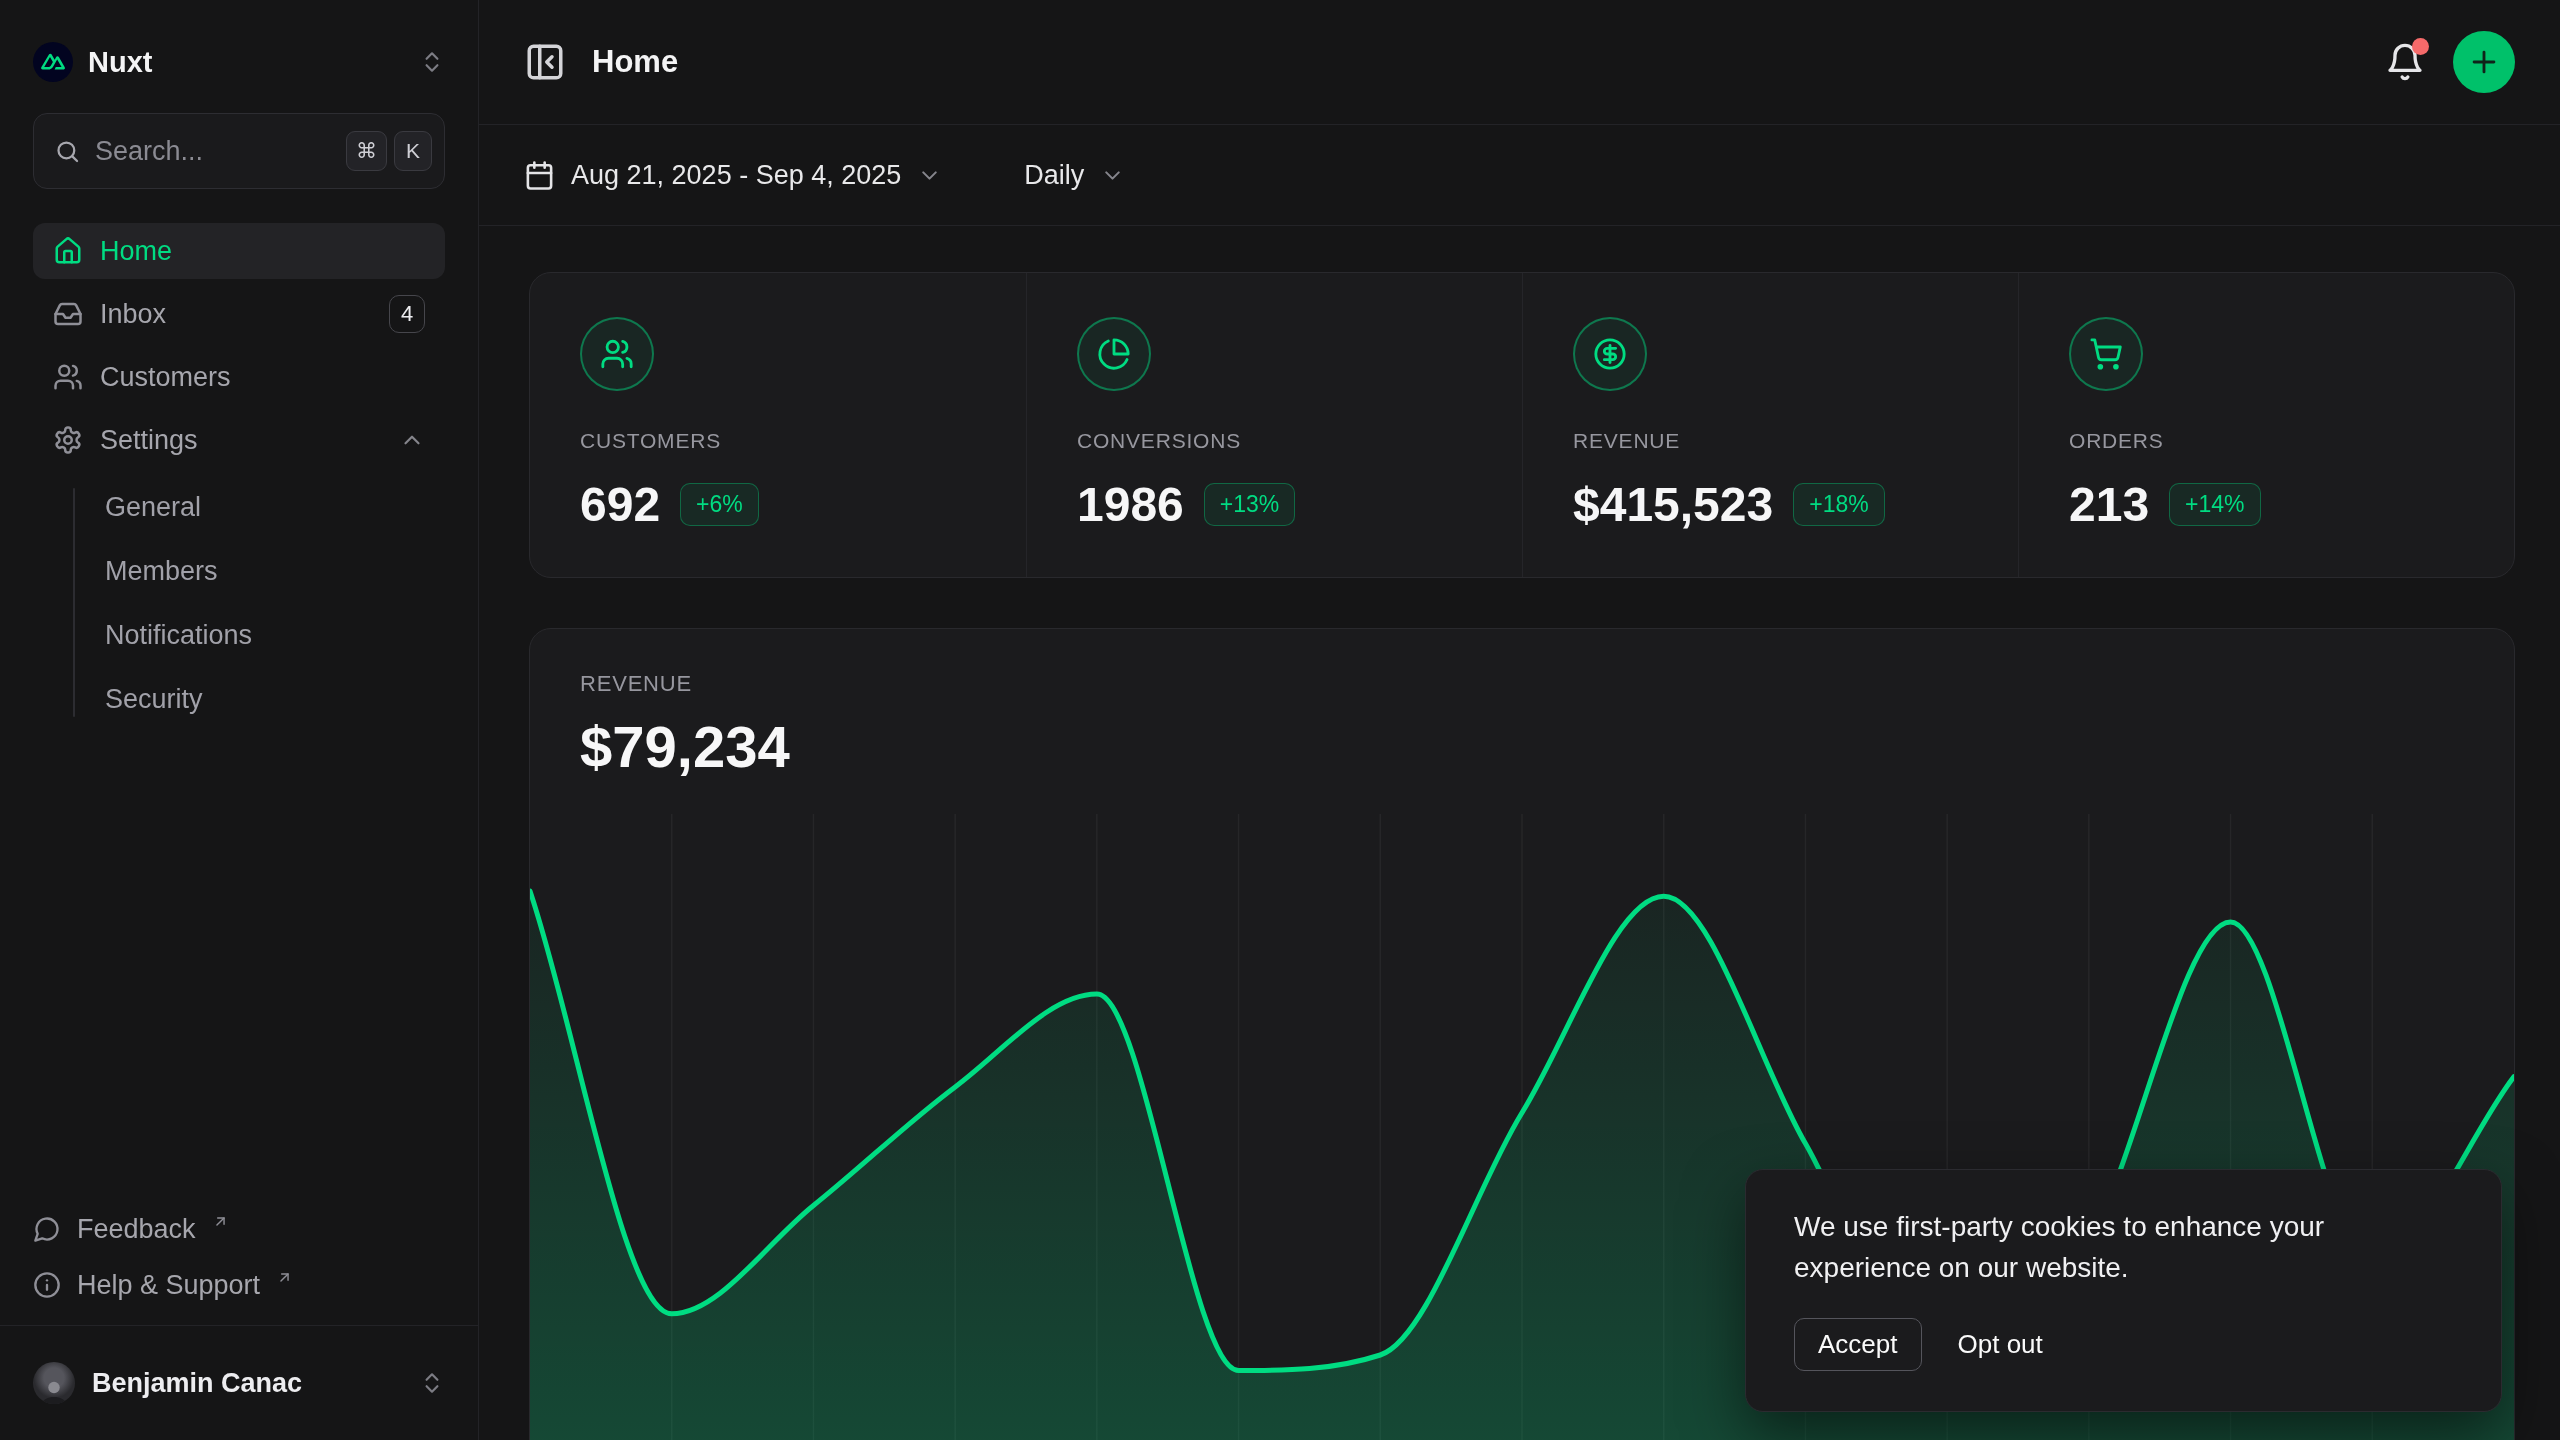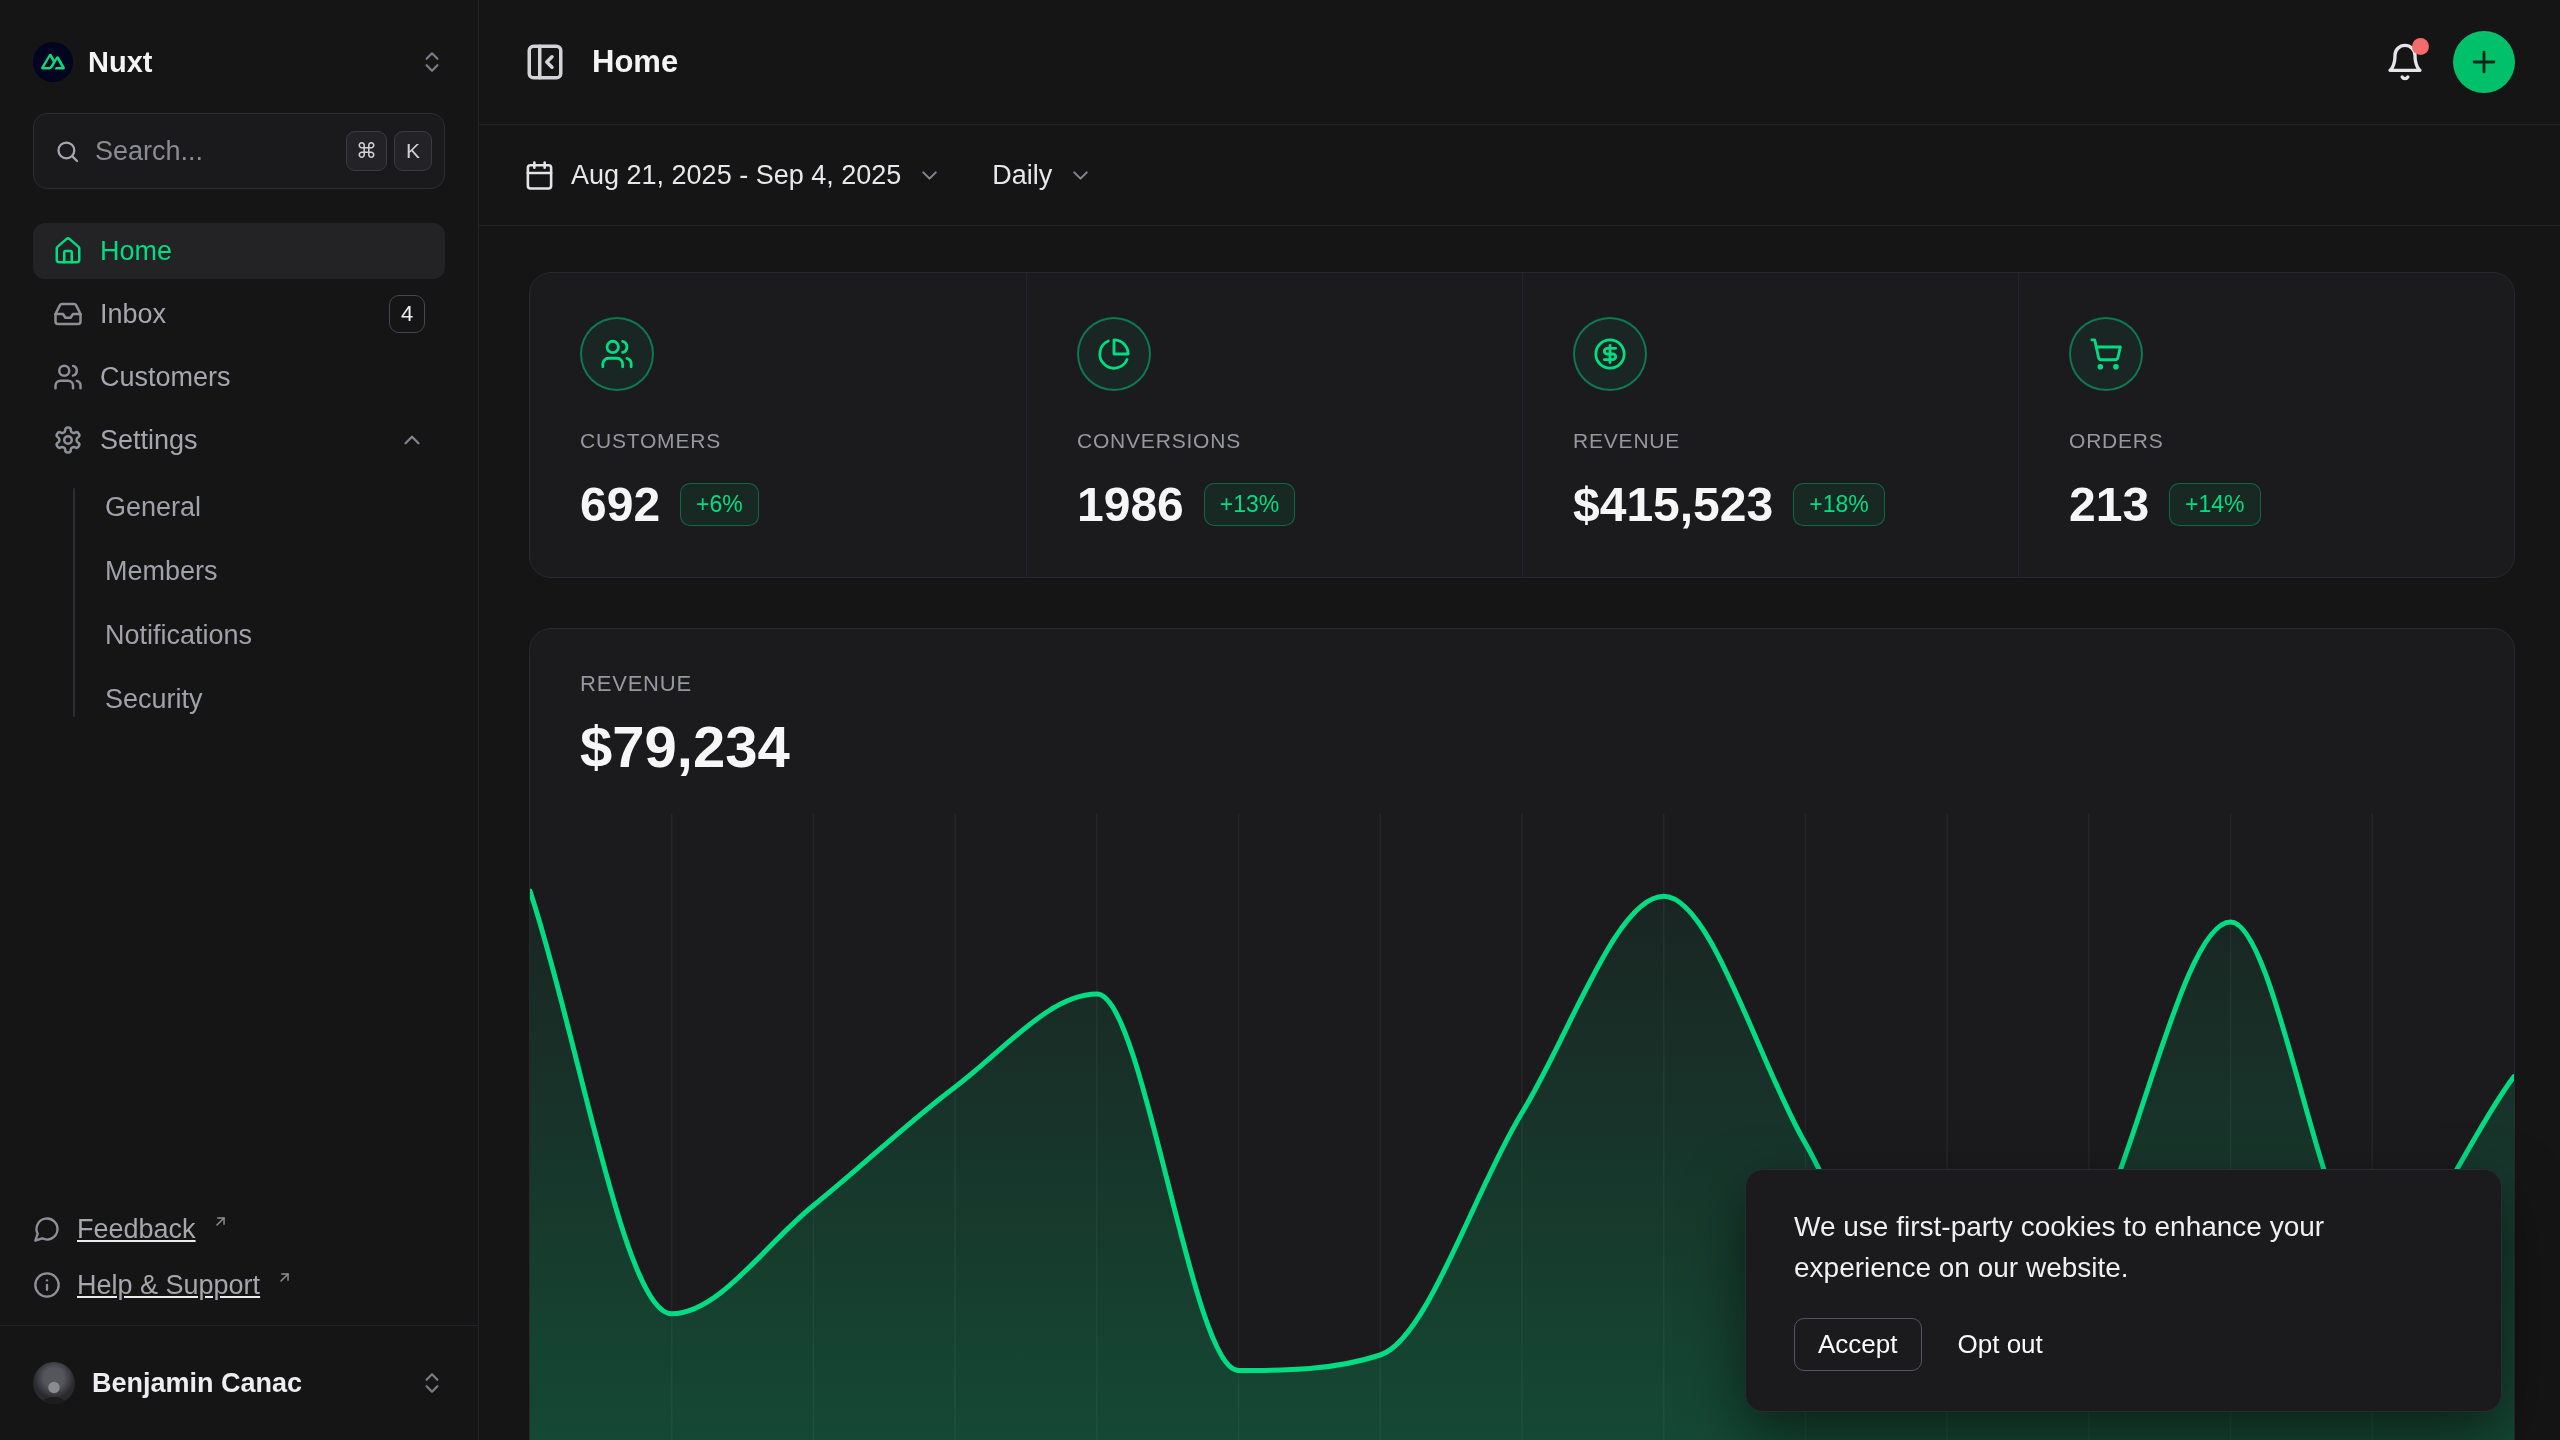--- a/index.html
+++ b/index.html
@@ -34,21 +34,21 @@
   .nav-item .right { margin-left:auto; display:flex; align-items:center; }
   .count-badge { min-width:36px; height:38px; padding:0 9px; border:1px solid #46464c; border-radius:10px; font-size:22px; color:#ededf0; display:flex; align-items:center; justify-content:center; }
   .sub { position:relative; margin-top:5px; display:flex; flex-direction:column; gap:9px; }
   .sub::before { content:""; position:absolute; left:40px; top:8px; bottom:10px; width:2px; background:#2c2c31; border-radius:2px; }
   .sub-item { height:55px; border-radius:12px; display:flex; align-items:center; padding-left:72px; font-size:27px; color:#a1a1a9; cursor:pointer; }
 
   .side-spacer { flex:1; }
   .foot-link { height:56px; display:flex; align-items:center; gap:16px; font-size:27px; color:#a6a6ad; cursor:pointer; }
   .foot-link .nico { color:#8f8f97; display:flex; }
   .ext { color:#8f8f97; transform:translateY(-8px); }
-  .side-foot { margin-bottom:12px;text-decoration:underline; }
+  .side-foot { margin-bottom:12px; }
   .user-strip { border-top:1px solid #232327; height:115px; display:flex; align-items:center; gap:17px; padding:0 33px; cursor:pointer; }
   .avatar { width:42px; height:42px; border-radius:50%; background:radial-gradient(circle at 50% 38%, #55555c 0 30%, #2a2a2e 60%); overflow:hidden; position:relative; }
   .avatar svg { position:absolute; bottom:-4px; left:50%; transform:translateX(-50%); }
   .user-name { font-size:27px; font-weight:600; color:#ededf0; }
   .user-caret { margin-left:auto; color:#7c7c84; }
 
   
   .main { flex:1; display:flex; flex-direction:column; min-width:0; }
   .topbar { height:125px; min-height:125px; border-bottom:1px solid #232327; display:flex; align-items:center; padding:0 45px; }
   .collapse-btn { color:#d4d4d8; display:flex; cursor:pointer; }
@@ -56,21 +56,21 @@
   .top-right { margin-left:auto; display:flex; align-items:center; gap:28px; }
   .bell-btn { position:relative; color:#e6e6e9; display:flex; cursor:pointer; }
   .bell-dot { position:absolute; top:-4px; right:-4px; width:17px; height:17px; border-radius:50%; background:#f56a6a; }
   .plus-btn { width:62px; height:62px; border-radius:50%; background:#00c16a; display:flex; align-items:center; justify-content:center; color:#10241a; cursor:pointer; }
 
   .toolbar { height:101px; min-height:101px; border-bottom:1px solid #232327; display:flex; align-items:center; padding:0 45px; gap:16px; }
   .cal-icon { color:#e4e4e7; display:flex; }
   .range-text { font-size:27px; font-weight:500; color:#e8e8ea; }
   .chev { color:#85858c; display:flex; }
   .range-btn, .gran-btn { display:flex; align-items:center; gap:16px; cursor:pointer; }
-  .gran-btn { margin-left:34px;justify-content:center; }
+  .gran-btn { margin-left:66px;justify-content:center; }
   .gran-text { font-size:27px; font-weight:500; color:#e8e8ea; }
 
   .content { flex:1; padding:46px 45px 0 50px; position:relative; }
 
   .stats { display:grid; grid-template-columns:repeat(4,1fr); background:#1b1b1d; border:1px solid #29292d; border-radius:22px; height:306px; }
   .stat-cell { padding:44px 30px 0 50px; cursor:pointer; }
   .stat-cell + .stat-cell { border-left:1px solid #252529; }
   .stat-ico { width:74px; height:74px; border-radius:50%; border:2px solid rgba(0,220,130,.45); background:rgba(0,220,130,.06); color:#00dc82; display:flex; align-items:center; justify-content:center; }
   .stat-label { margin-top:38px; font-size:21px; letter-spacing:.8px; color:#97979f; }
   .stat-row { margin-top:24px; display:flex; align-items:center; }

